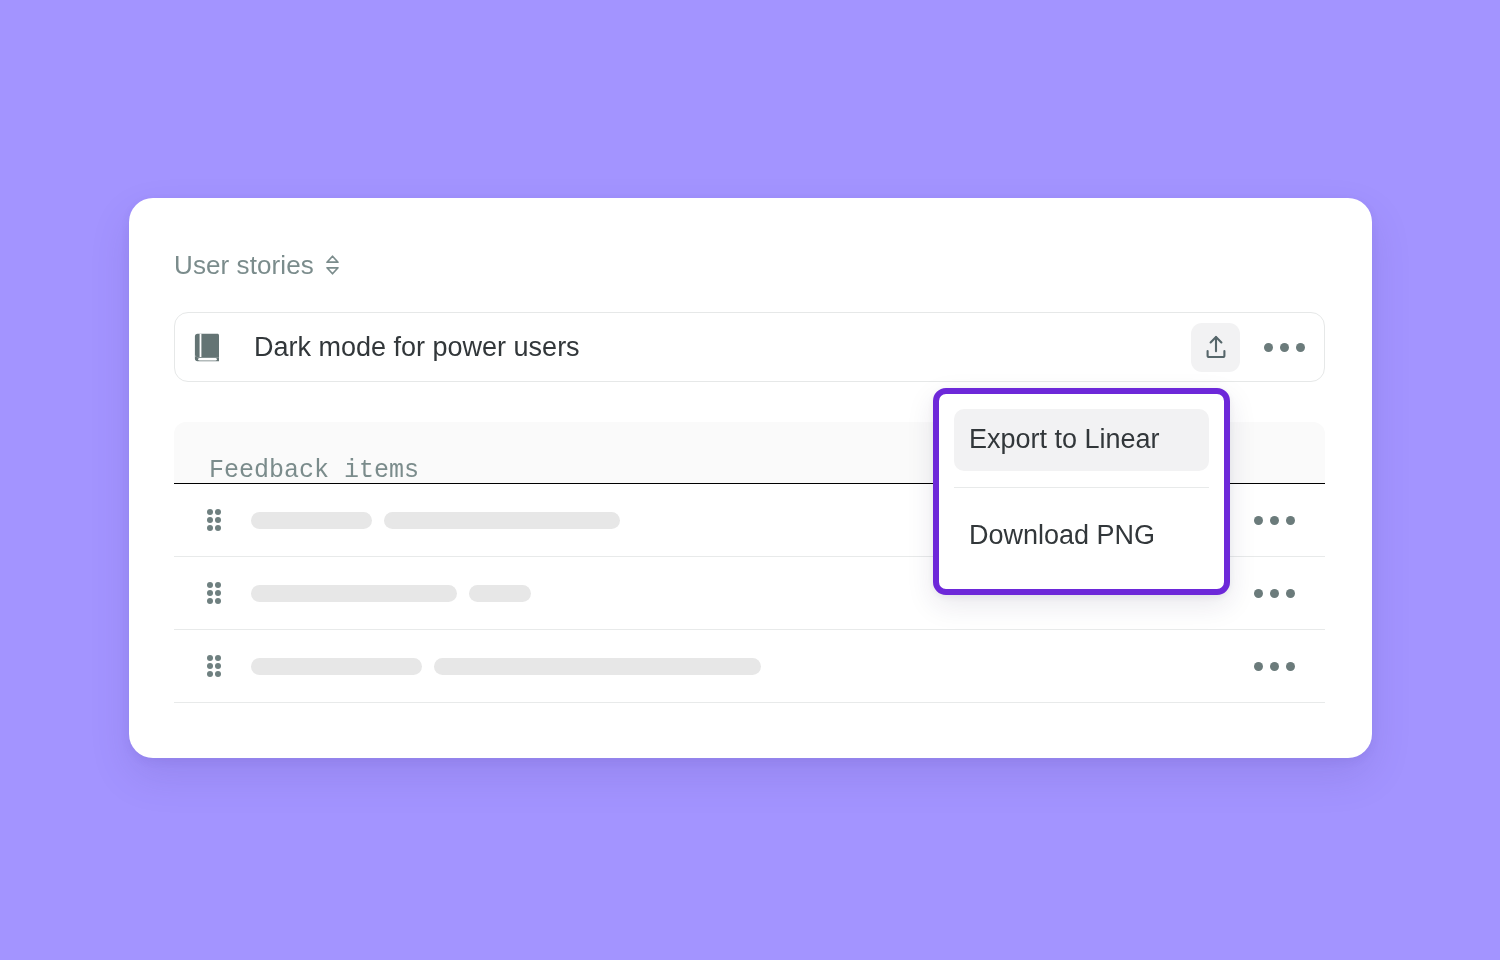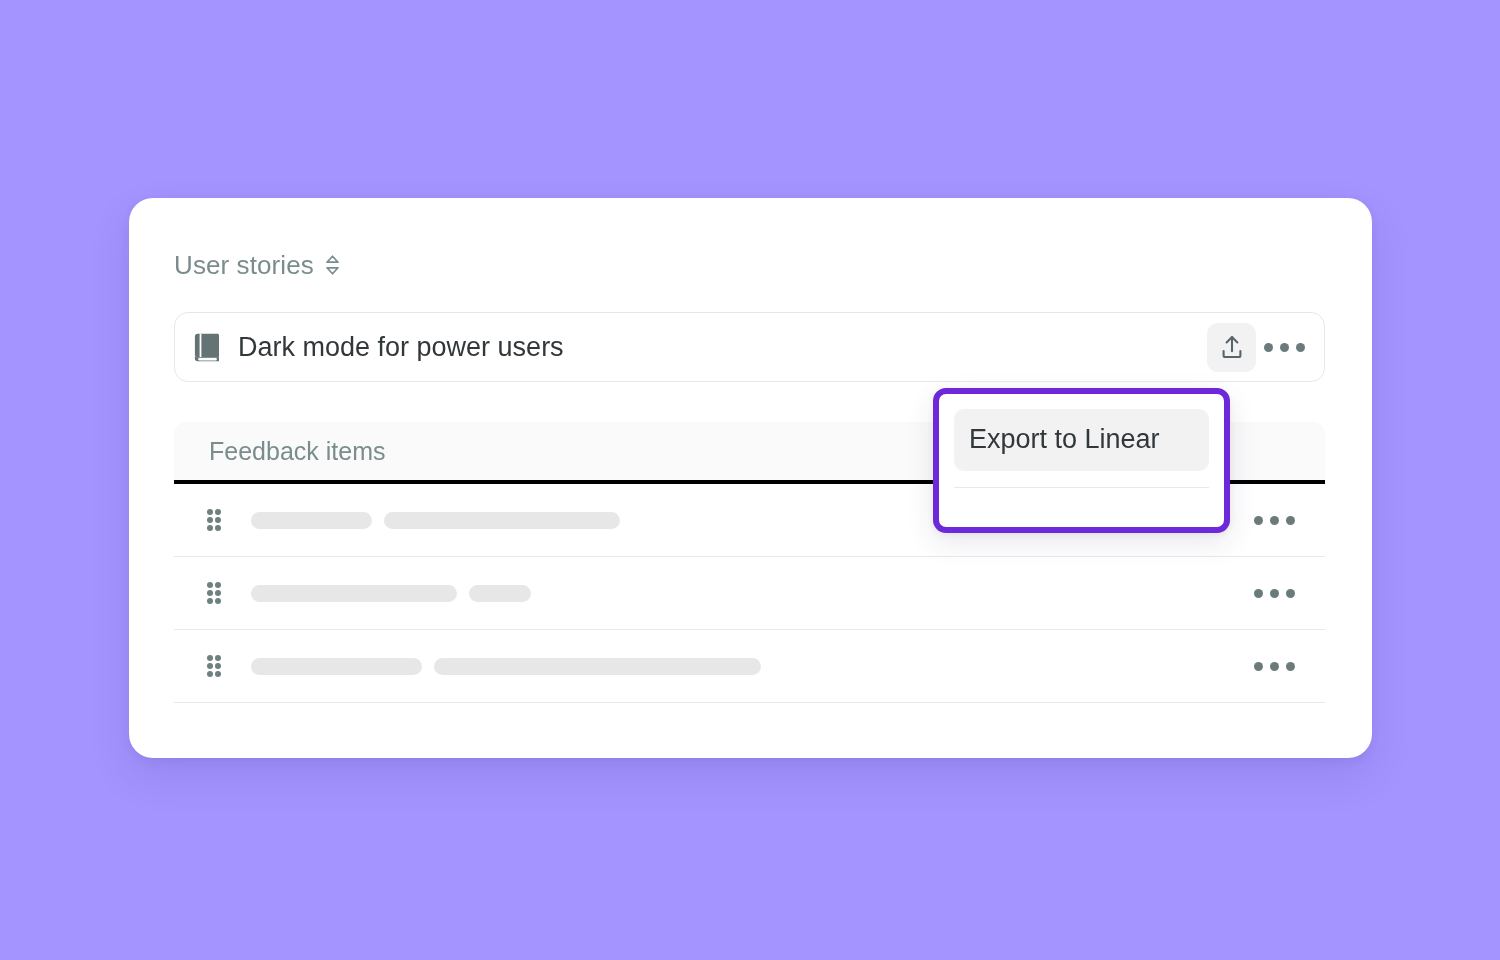--- a/index.html
+++ b/index.html
@@ -66,20 +66,21 @@
     left: 45px;
     top: 114px;
     width: 1151px;
     height: 70px;
     background: #ffffff;
     border: 1px solid #e6e8e8;
     border-radius: 14px;
     display: flex;
     align-items: center;
     padding: 0 12px 0 19px;
+    gap: 16px;
   }
   .book-icon {
     width: 27px;
     height: 29px;
     flex: 0 0 auto;
     display: block;
   }
   .title-text {
     margin-left: 17px;
     font-size: 27px;
@@ -127,24 +128,25 @@
     position: absolute;
     left: 45px;
     top: 224px;
     width: 1151px;
   }
   .table-head {
     height: 62px;
     background: #fafafa;
     border-top-left-radius: 12px;
     border-top-right-radius: 12px;
-    border-bottom: 4px solid #000000;
-    display: flex;
-    align-items: center;
+    border-bottom: 1px solid #000000;
+    display: flex;
+    align-items: flex-end;
     padding-left: 35px;
+    font-family: Liberation Mono, monospace;
   }
   .table-head-text {
     font-size: 25px;
     color: #7b8c8c;
     line-height: 1;
   }
 
   .row {
     height: 73px;
     border-bottom: 1px solid #e8eaea;
@@ -338,15 +340,16 @@
             </button>
           </div>
         </div>
     </div>
 
   </div>
 
   <div class="menu" id="export-menu">
       <button class="menu-item is-active">Export to Linear</button>
       <div class="menu-divider"></div>
+      <button class="menu-item">Download PNG</button>
     </div>
 
 </div>
 
 </body></html>

